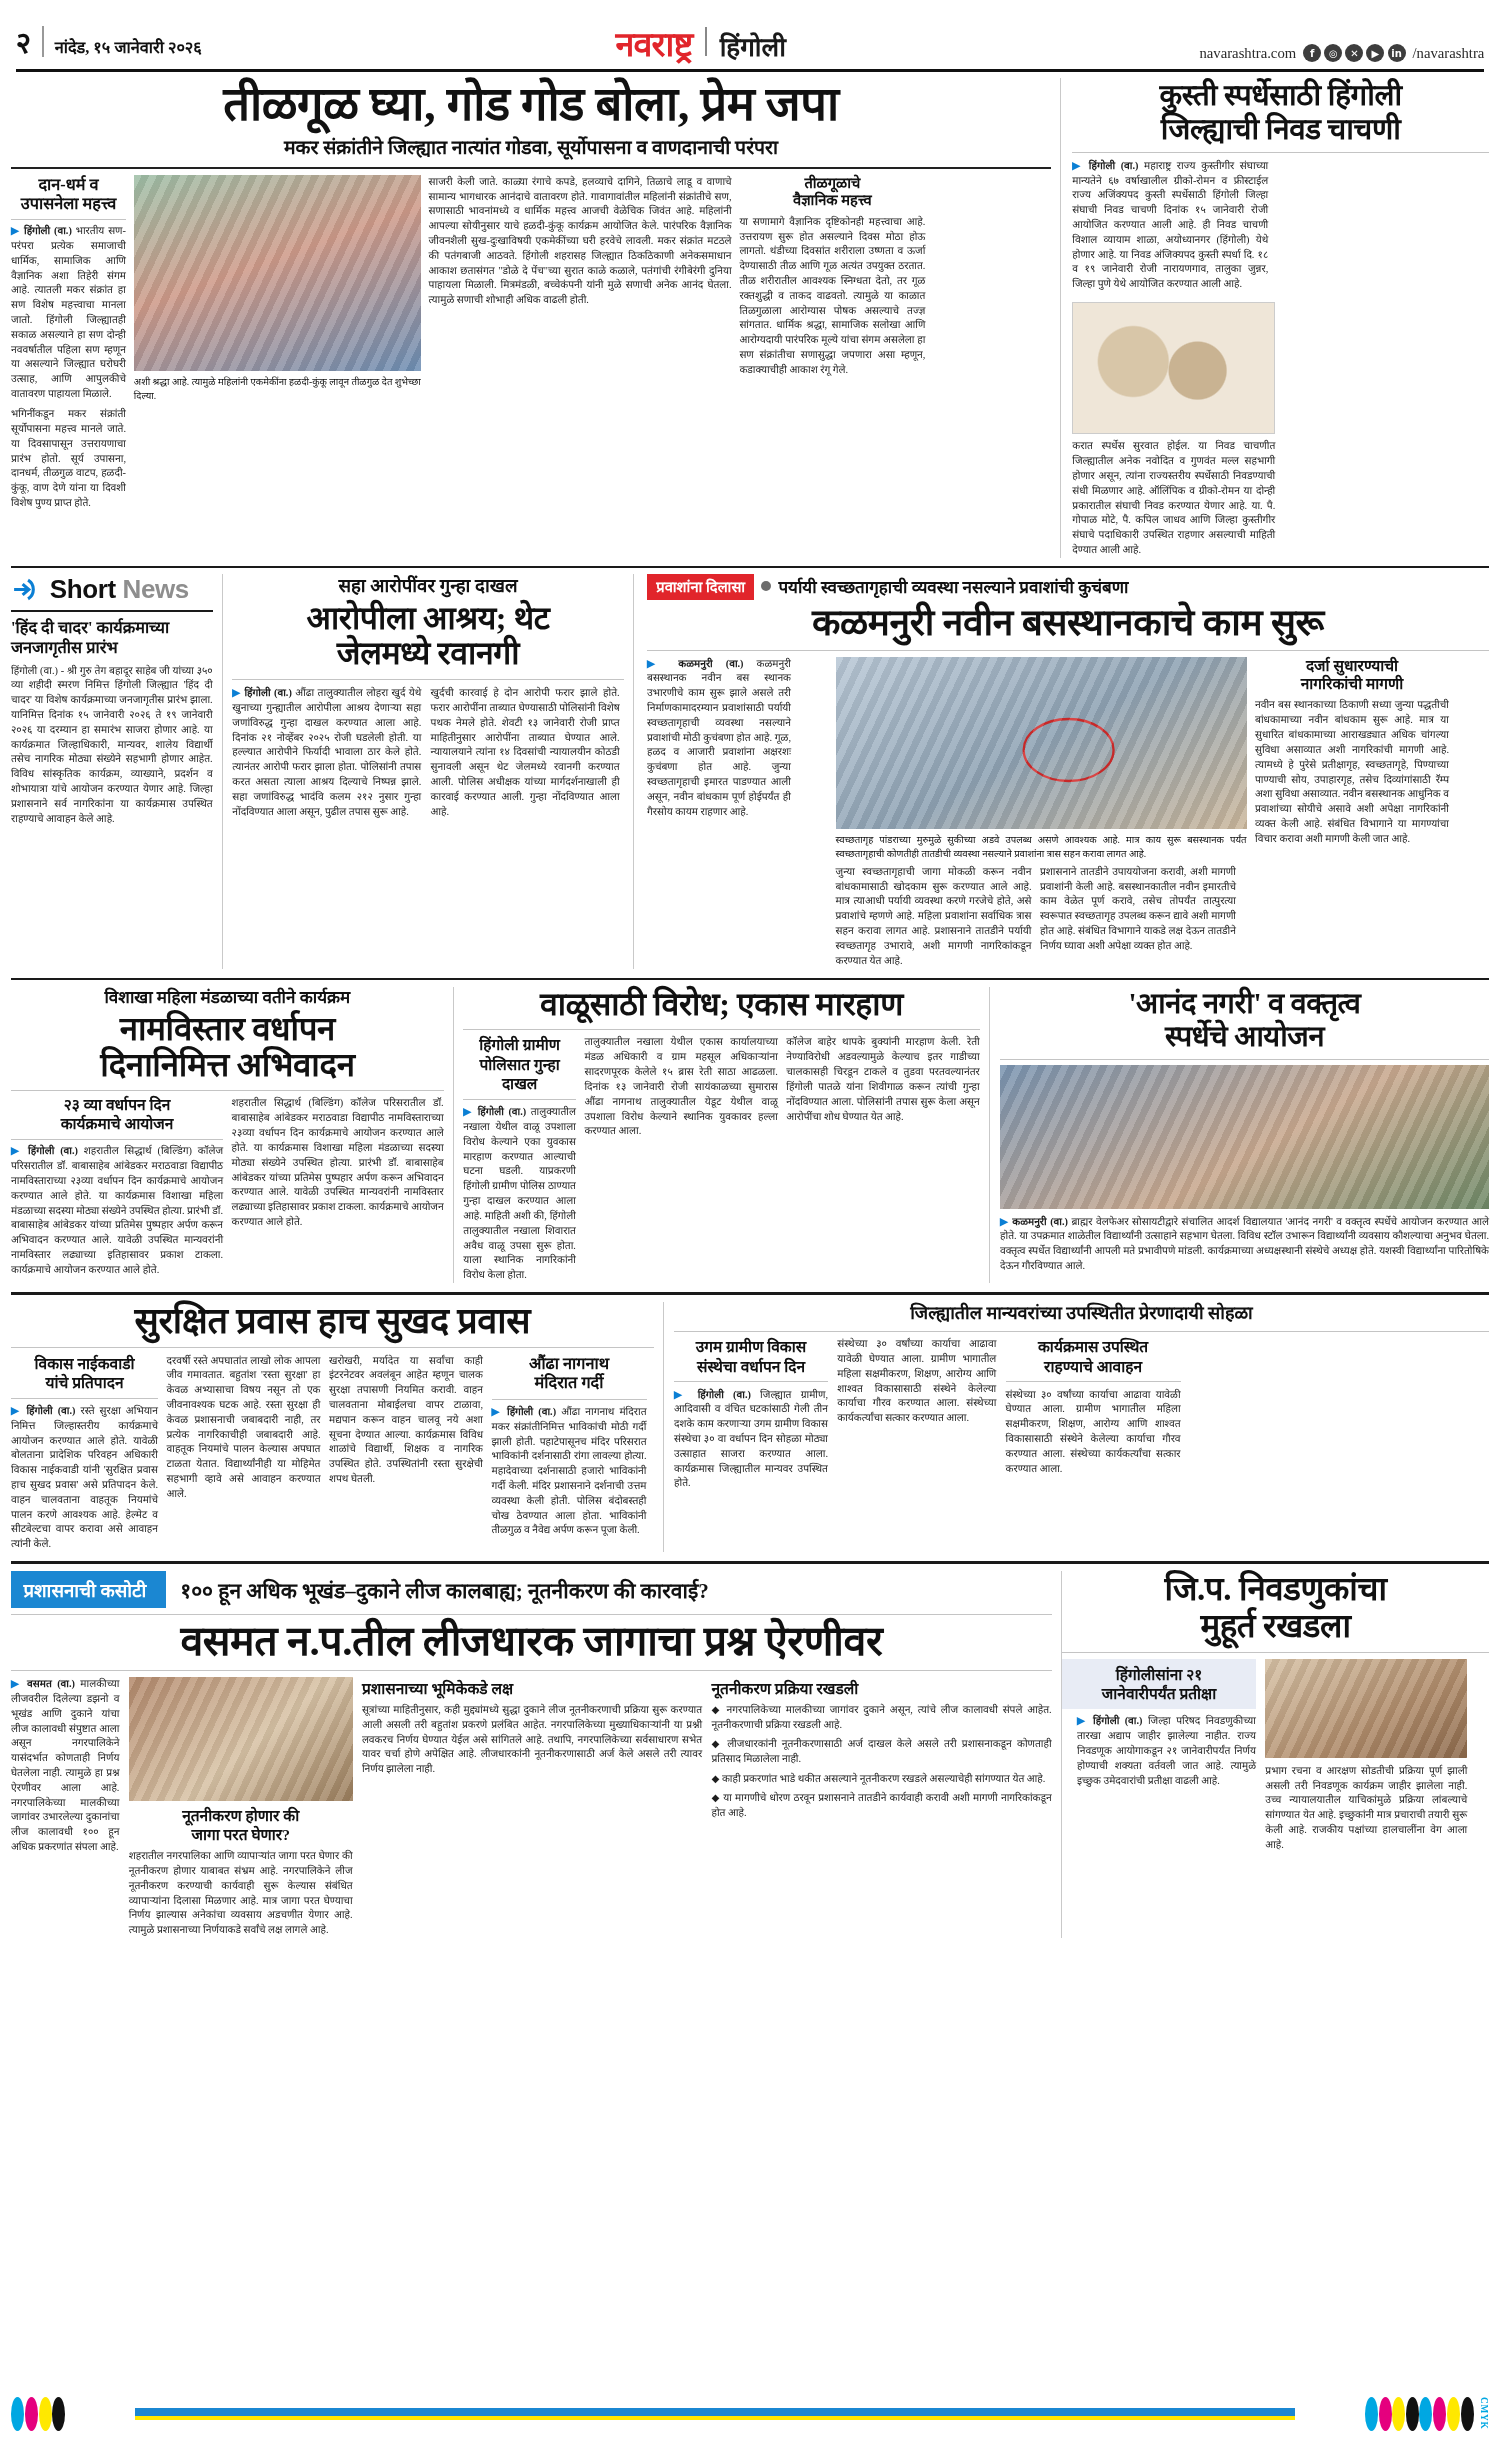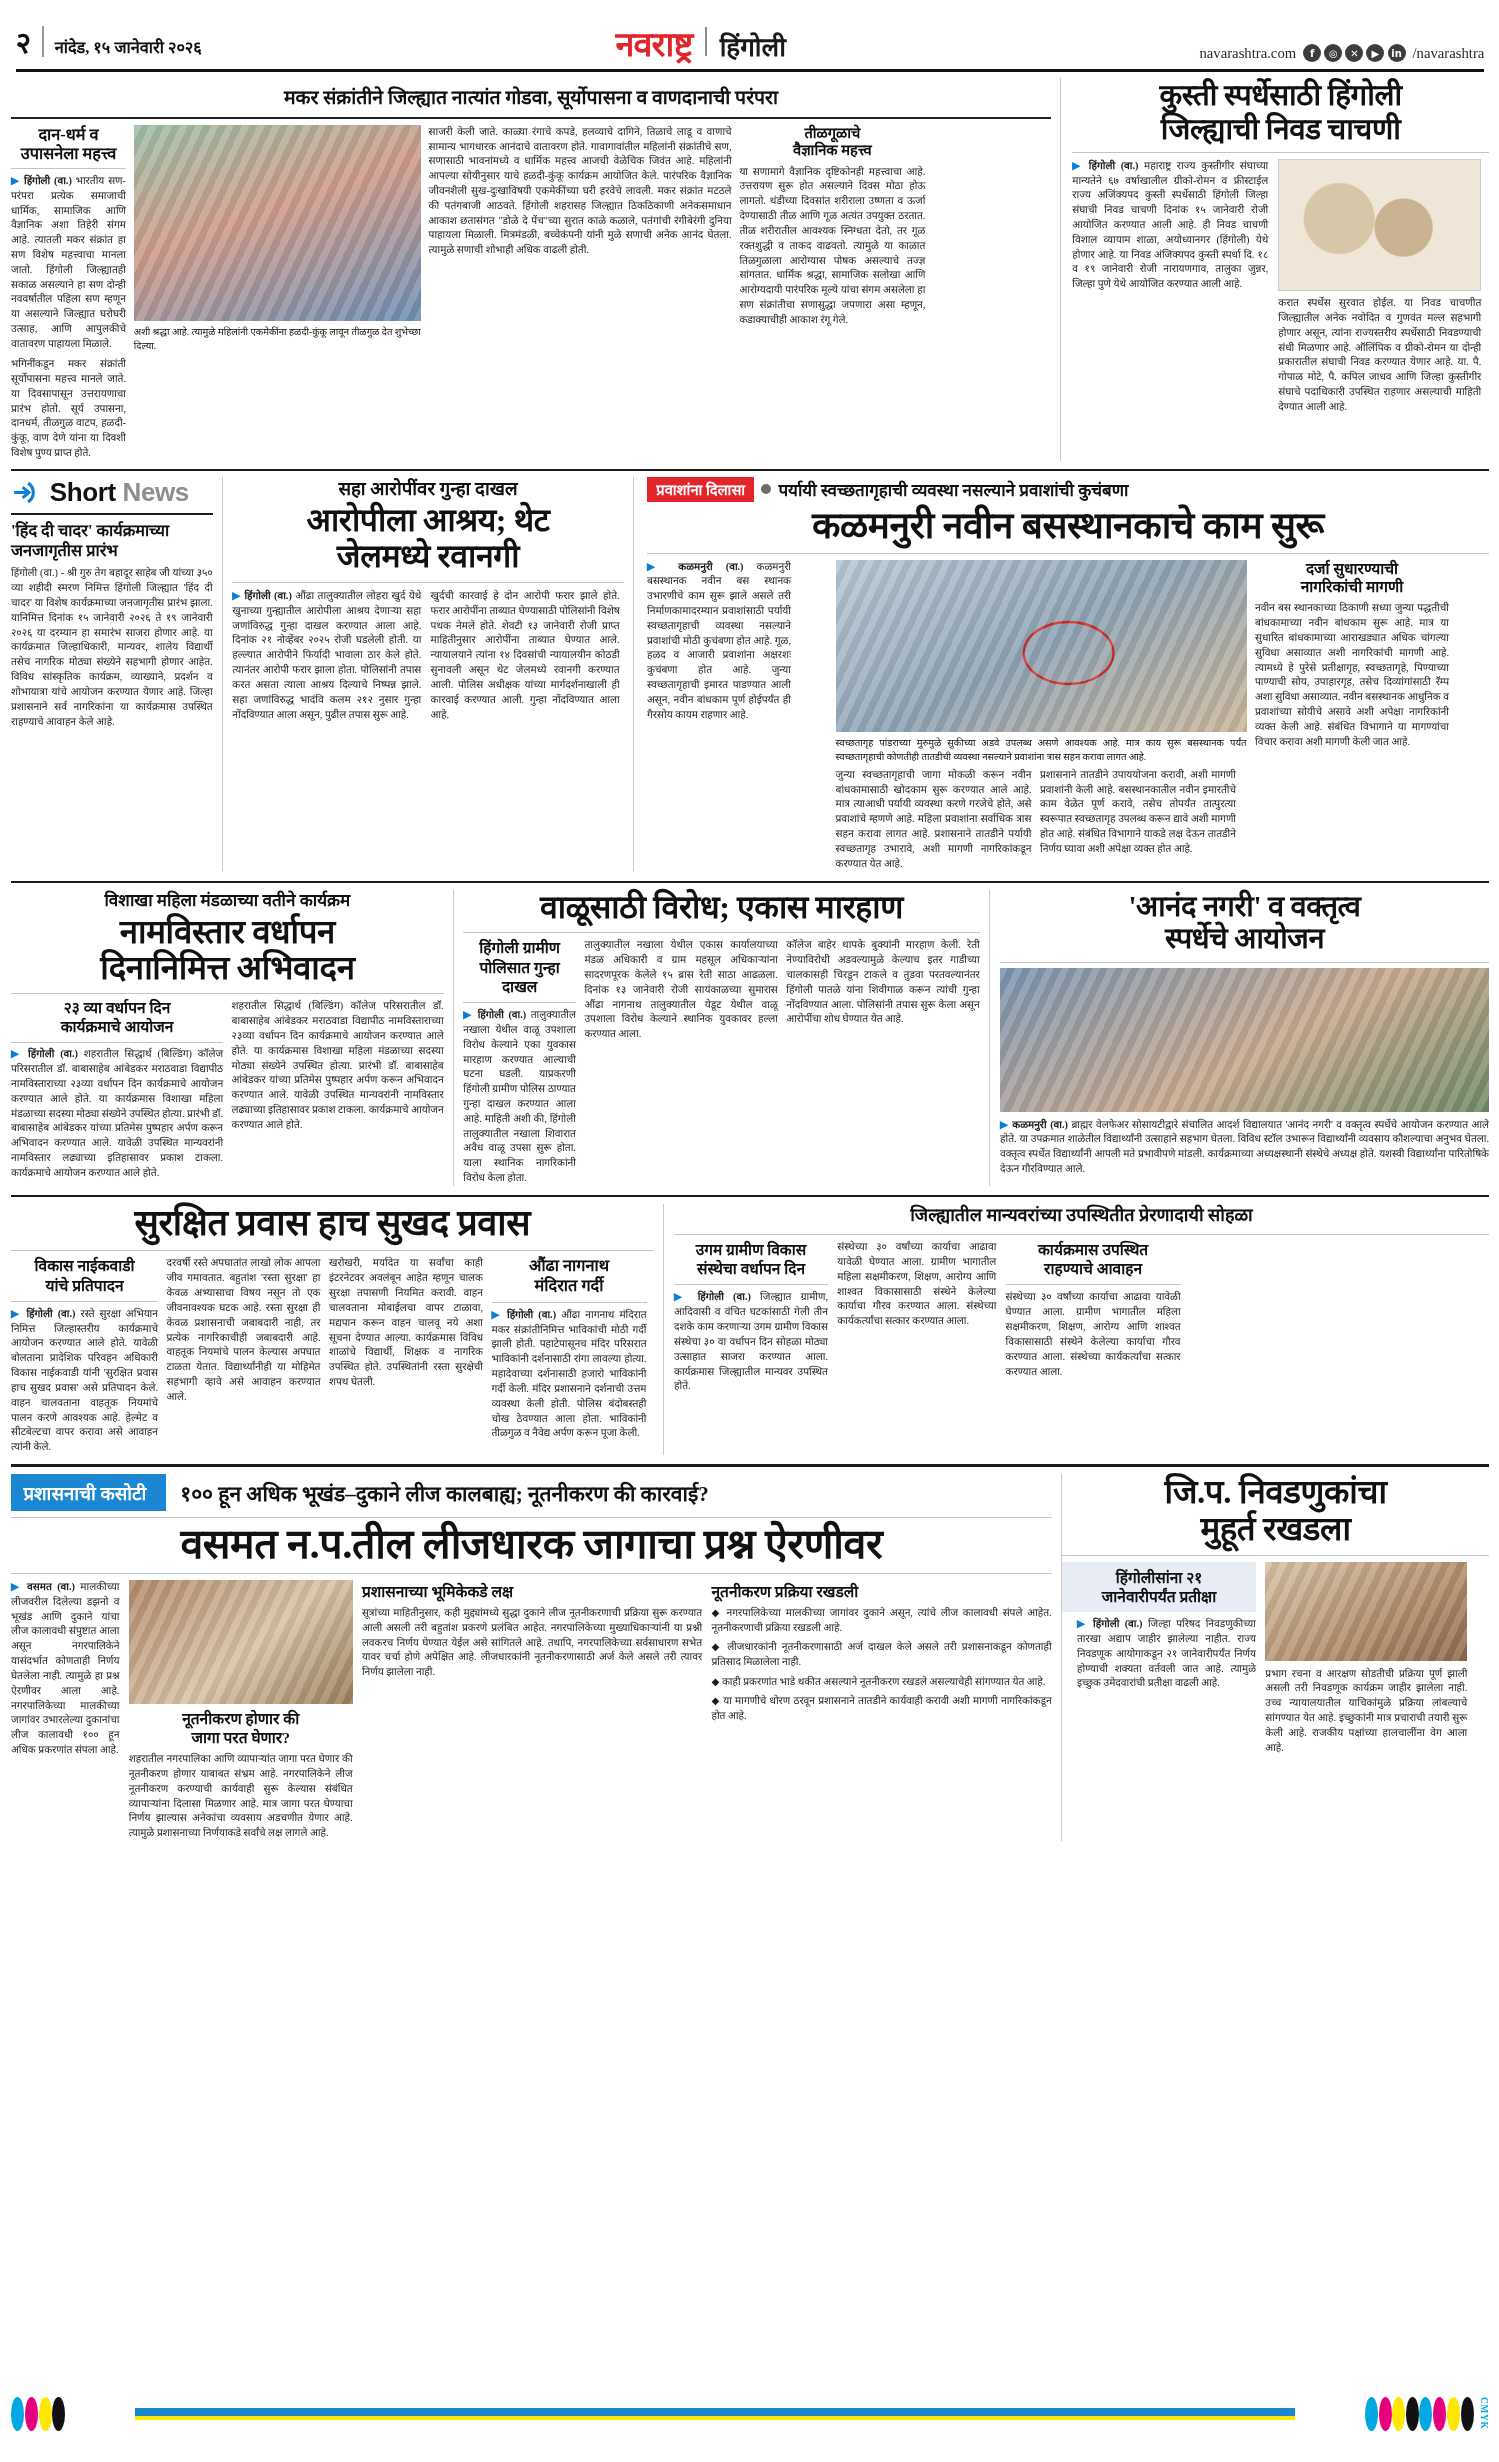--- a/index.html
+++ b/index.html
@@ -106,20 +106,21 @@
         <i>in</i>
       </span>
       <span>/navarashtra</span>
     </div>
   </div>
   <div class="rule-black"></div>
 
   <div style="display:flex;gap:0;margin-top:6.2px;">
 
     <div style="width:1050px;padding-right:9.3px;">
+      <div class="hl" style="font-size:47px;margin:3.1px 0 1.6px 0;">तीळगूळ घ्या, गोड गोड बोला, प्रेम जपा</div>
       <div class="kicker" style="font-size:19.4px;margin:7.8px 0 7px 0;">मकर संक्रांतीने जिल्ह्यात नात्यांत गोडवा, सूर्योपासना व वाणदानाची परंपरा</div>
       <div class="hr-b" style="height:1.6px;background:#222;"></div>
 
       <div style="display:flex;gap:7.8px;margin-top:6.2px;">
 
         <div style="width:115px;">
           <div style="font-size:16.3px;font-weight:900;line-height:1.2;text-align:center;white-space:pre-line;margin-bottom:4.7px;">दान-धर्म व
 उपासनेला महत्त्व</div>
           <div class="hr-g" style="margin-bottom:4.7px;"></div>
           <div class="body-txt">
@@ -143,21 +144,21 @@
 वैज्ञानिक महत्त्व</div>
           <div class="body-txt">या सणामागे वैज्ञानिक दृष्टिकोनही महत्त्वाचा आहे. उत्तरायण सुरू होत असल्याने दिवस मोठा होऊ लागतो. थंडीच्या दिवसांत शरीराला उष्णता व ऊर्जा देण्यासाठी तीळ आणि गूळ अत्यंत उपयुक्त ठरतात. तीळ शरीरातील आवश्यक स्निग्धता देतो, तर गूळ रक्तशुद्धी व ताकद वाढवतो. त्यामुळे या काळात तिळगुळाला आरोग्यास पोषक असल्याचे तज्ज्ञ सांगतात. धार्मिक श्रद्धा, सामाजिक सलोखा आणि आरोग्यदायी पारंपरिक मूल्ये यांचा संगम असलेला हा सण संक्रांतीचा सणासुद्धा जपणारा असा म्हणून, कडाक्याचीही आकाश रंगू गेले.</div>
         </div>
       </div>
     </div>
 
     <div class="col-rule-v" style="width:429px;padding-left:11px;">
       <div class="hl" style="font-size:29.5px;white-space:pre-line;line-height:1.12;margin-top:1.6px;">कुस्ती स्पर्धेसाठी हिंगोली
 जिल्ह्याची निवड चाचणी</div>
       <div class="hr-g" style="margin:6.2px 0;"></div>
-      <div style="display:flex;gap:10px;">
+      <div style="display:flex;gap:10px;flex-direction:column;">
         <div style="width:196px;">
           <div class="body-txt">
             <span class="dateline-mark">▶ </span><b>हिंगोली (वा.)</b>
             <span>महाराष्ट्र राज्य कुस्तीगीर संघाच्या मान्यतेने ६७ वर्षाखालील ग्रीको-रोमन व फ्रीस्टाईल राज्य अजिंक्यपद कुस्ती स्पर्धेसाठी हिंगोली जिल्हा संघाची निवड चाचणी दिनांक १५ जानेवारी रोजी आयोजित करण्यात आली आहे. ही निवड चाचणी विशाल व्यायाम शाळा, अयोध्यानगर (हिंगोली) येथे होणार आहे. या निवड अंजिक्यपद कुस्ती स्पर्धा दि. १८ व १९ जानेवारी रोजी नारायणगाव, तालुका जुन्नर, जिल्हा पुणे येथे आयोजित करण्यात आली आहे.</span>
           </div>
         </div>
         <div style="width:203px;">
           <div class="ill" style="height:132px;border:0.8px solid #ccc;"></div>
           <div class="body-txt" style="margin-top:5.4px;">करात स्पर्धेस सुरवात होईल. या निवड चाचणीत जिल्ह्यातील अनेक नवोदित व गुणवंत मल्ल सहभागी होणार असून, त्यांना राज्यस्तरीय स्पर्धेसाठी निवडण्याची संधी मिळणार आहे. ऑलिंपिक व ग्रीको-रोमन या दोन्ही प्रकारातील संघाची निवड करण्यात येणार आहे. या. पै. गोपाळ मोटे, पै. कपिल जाधव आणि जिल्हा कुस्तीगीर संघाचे पदाधिकारी उपस्थित राहणार असल्याची माहिती देण्यात आली आहे.</div>
         </div>

